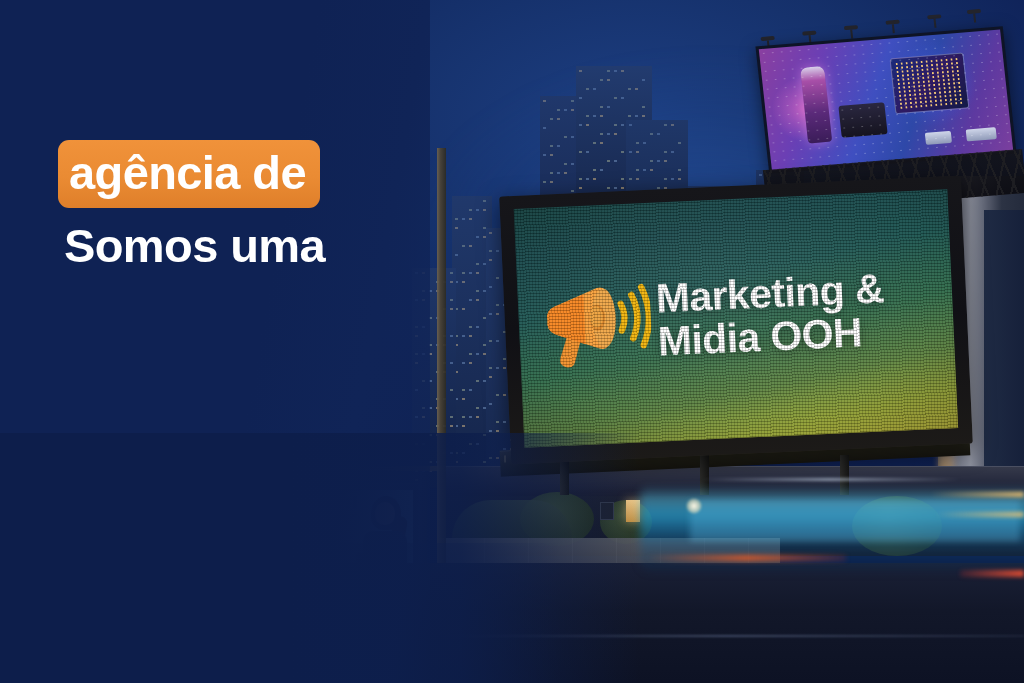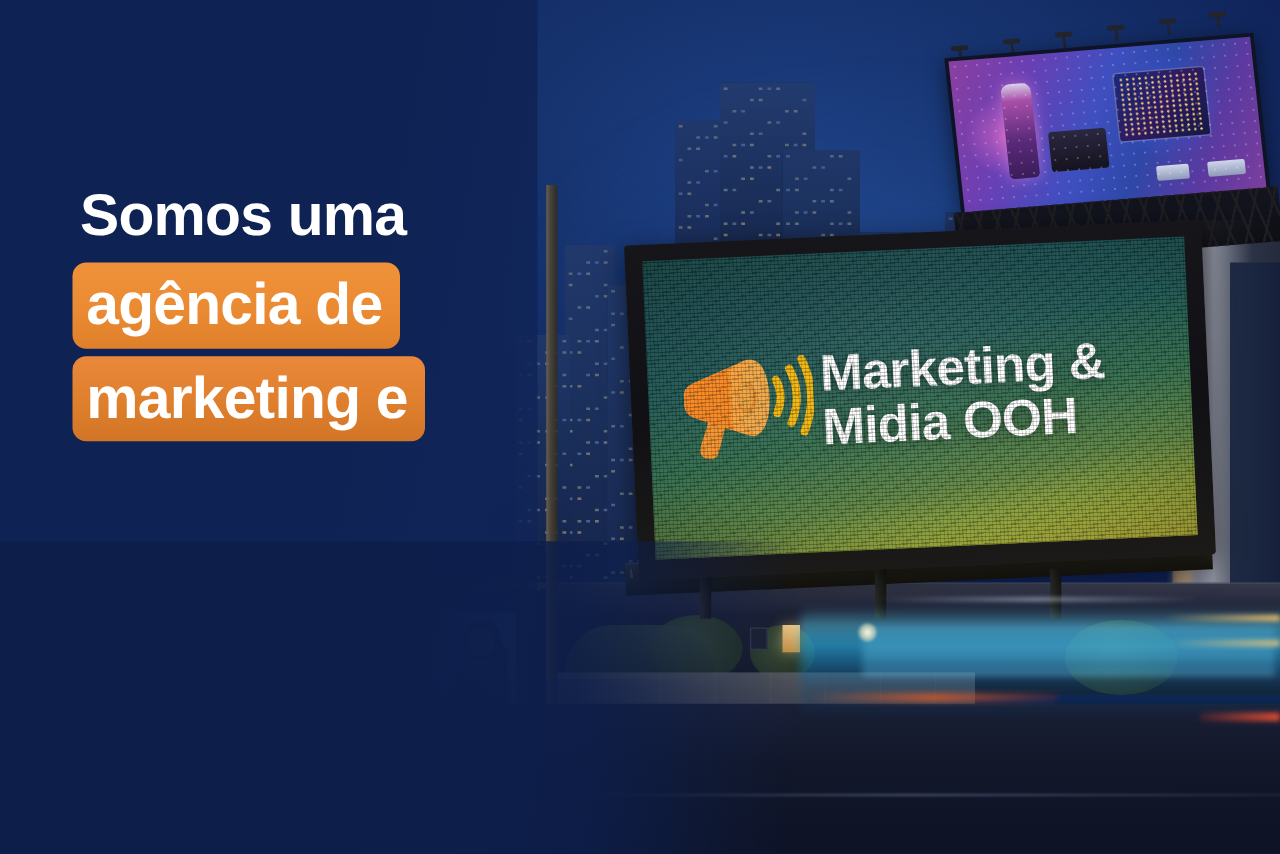--- a/index.html
+++ b/index.html
@@ -1026,23 +1026,20 @@
   <div class="red-streak2"></div>
   <div class="headlight"></div>
   <div class="road-line"></div>
   <div class="road-left-fade"></div>
 
   <div class="left-panel"></div>
   <div class="left-panel-bottom"></div>
 
   <div id="headline">
     <div class="hl-row">
-      <div class="hl-line hl-plain">Somos uma</div>
-    </div>
-    <div class="hl-row">
       <span class="hl-line hl-hi a">agência de</span>
     </div>
     <div class="hl-row">
-      <span class="hl-line hl-hi b">marketing e</span>
+      <div class="hl-line hl-plain">Somos uma</div>
     </div>
   </div>
 
 </div>
 
 </body></html>

